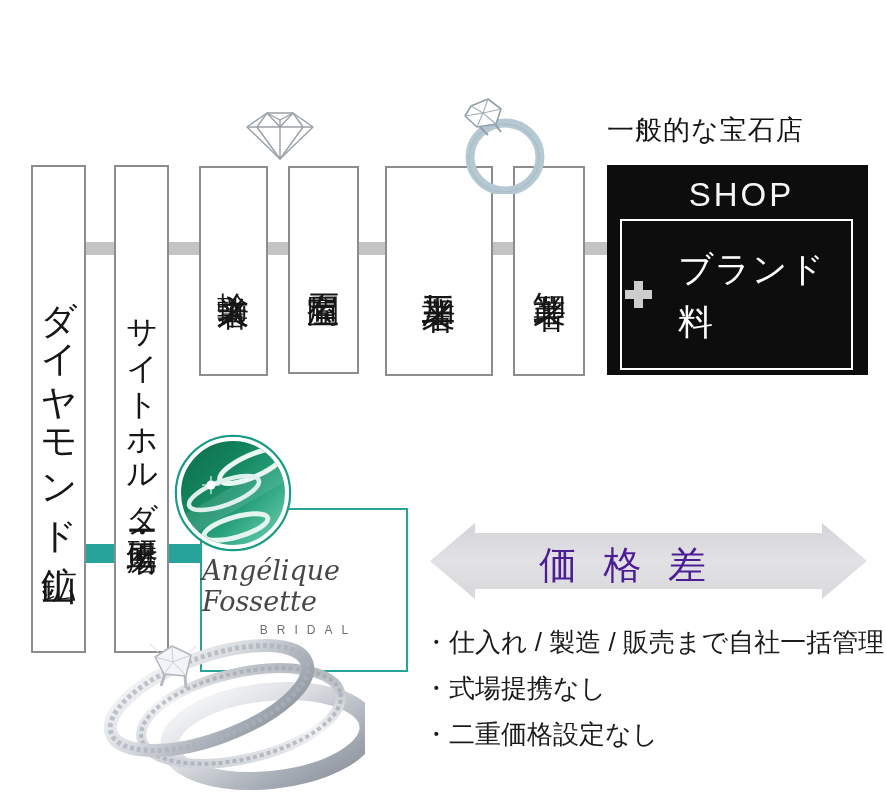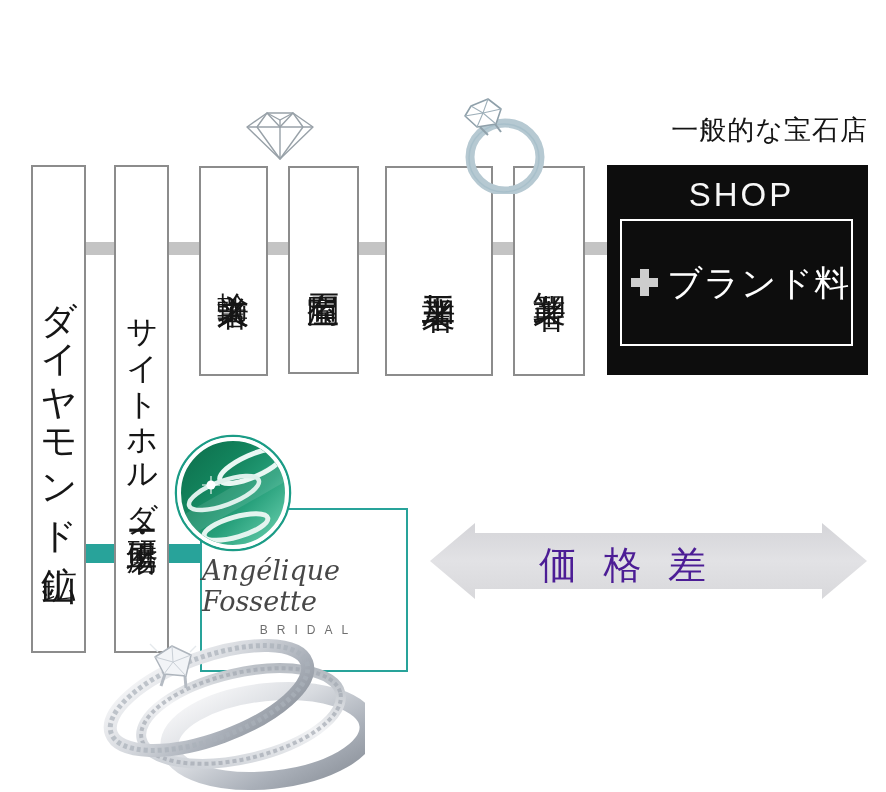--- a/index.html
+++ b/index.html
@@ -29,29 +29,29 @@
   .b6{left:513px;top:166px;width:72px;height:210px;}
   .b6 .vtext{font-size:33px;letter-spacing:4px;}
   
   .hbar{position:absolute;height:13px;top:242px;background:#c4c4c4;z-index:1;}
   .g1{left:84px;width:32px;} .g2{left:167px;width:34px;} .g3{left:266px;width:24px;}
   .g4{left:357px;width:30px;} .g5{left:491px;width:24px;} .g6{left:583px;width:26px;}
   .tbar{position:absolute;height:19px;top:544px;background:#28a39a;z-index:1;}
   .t1{left:84px;width:32px;} .t2{left:166px;width:36px;}
   
   .top-title{
-    position:absolute;left:607px;top:112px;width:261px;text-align:right;
+    position:absolute;left:607px;top:112px;width:261px;text-align:left;
     font-size:27px;color:#141414;letter-spacing:1px;z-index:3;
   }
   
   .shopbox{position:absolute;left:607px;top:165px;width:261px;height:210px;background:#0d0d0d;z-index:2;}
   .shop-label{margin-top:11px;text-align:center;font-size:33px;letter-spacing:3px;color:#f7f7f7;margin-left:8px;}
   .fee-frame{
-    position:absolute;left:13px;top:54px;width:233px;height:127px;border:2px solid #ffffff;
-    box-sizing:border-box;display:flex;align-items:center;padding-left:9px;gap:9px;
+    position:absolute;left:13px;top:54px;width:233px;height:151px;border:2px solid #ffffff;
+    box-sizing:border-box;display:flex;align-items:center;padding-left:3px;gap:26px;
   }
   .plus{position:relative;width:27px;height:27px;flex:0 0 27px;}
   .plus .ph{position:absolute;left:0;top:9px;width:27px;height:9px;background:#cdcdcd;}
   .plus .pv{position:absolute;left:9px;top:0;width:9px;height:27px;background:#cdcdcd;}
   .fees{color:#ffffff;font-size:35px;line-height:53px;letter-spacing:1px;}
   
   .makerbox{
     position:absolute;left:200px;top:508px;width:208px;height:164px;background:#ffffff;
     border:2px solid #28a39a;box-sizing:border-box;z-index:3;
     display:flex;flex-direction:column;align-items:center;padding-top:36px;
@@ -132,20 +132,25 @@
       <linearGradient id="arrg" x1="0" y1="0" x2="0" y2="1">
         <stop offset="0" stop-color="#d4d4d8"></stop>
           <stop offset="0.5" stop-color="#e2e2e5"></stop>
           <stop offset="1" stop-color="#d8d8db"></stop>
       </linearGradient>
     </defs>
     <polygon points="5,43 50,5 50,15 397,15 397,5 442,43 397,81 397,71 50,71 50,81" fill="url(#arrg)"></polygon>
   </svg>
   <div class="price-label">価 格 差</div>
 
+  <div class="notes">
+    <div>・仕入れ / 製造 / 販売まで自社一括管理</div>
+    <div>・式場提携なし</div>
+    <div>・二重価格設定なし</div>
+  </div>
 
   <svg class="diamond-svg" width="74" height="54" viewBox="0 0 74 54">
     <g fill="none" stroke="#98a1a8" stroke-width="1.4" stroke-linejoin="round">
       <polygon points="24,5 50,5 70,19 37,51 4,19"></polygon>
       <line x1="4" y1="19" x2="70" y2="19"></line>
       <polyline points="14,19 24,5 37,19 50,5 60,19"></polyline>
       <polyline points="14,19 37,51 37,19"></polyline>
       <line x1="37" y1="51" x2="60" y2="19"></line>
       <polyline points="24,5 37,12 50,5"></polyline>
       <line x1="37" y1="12" x2="37" y2="19"></line>

